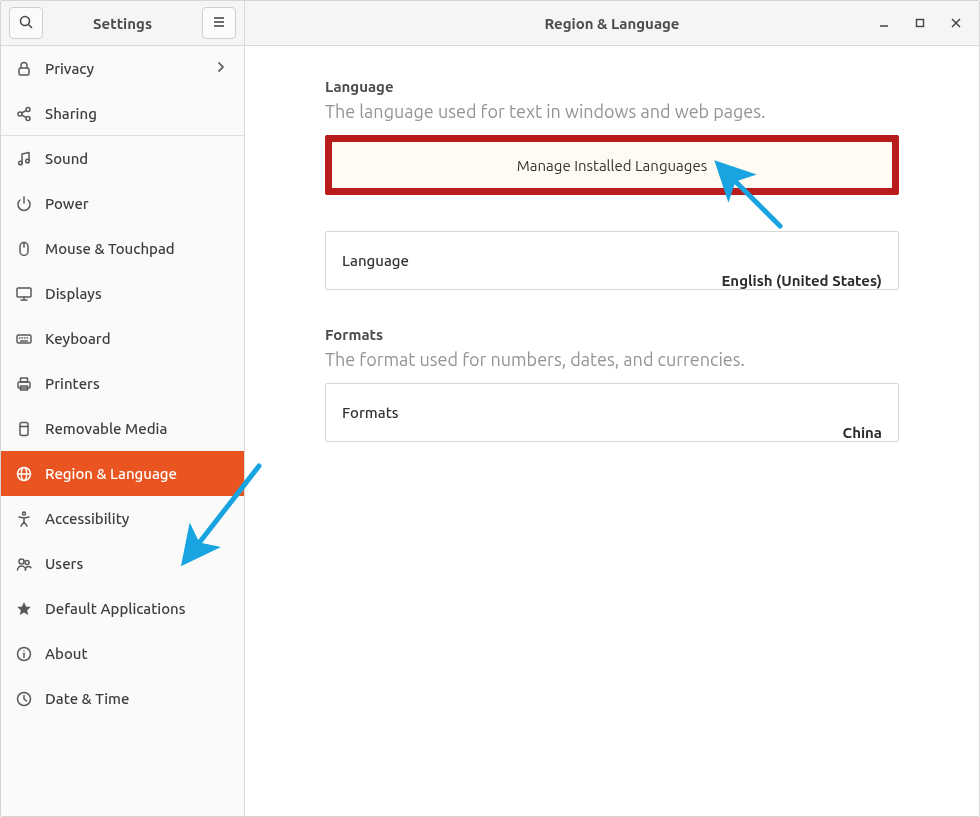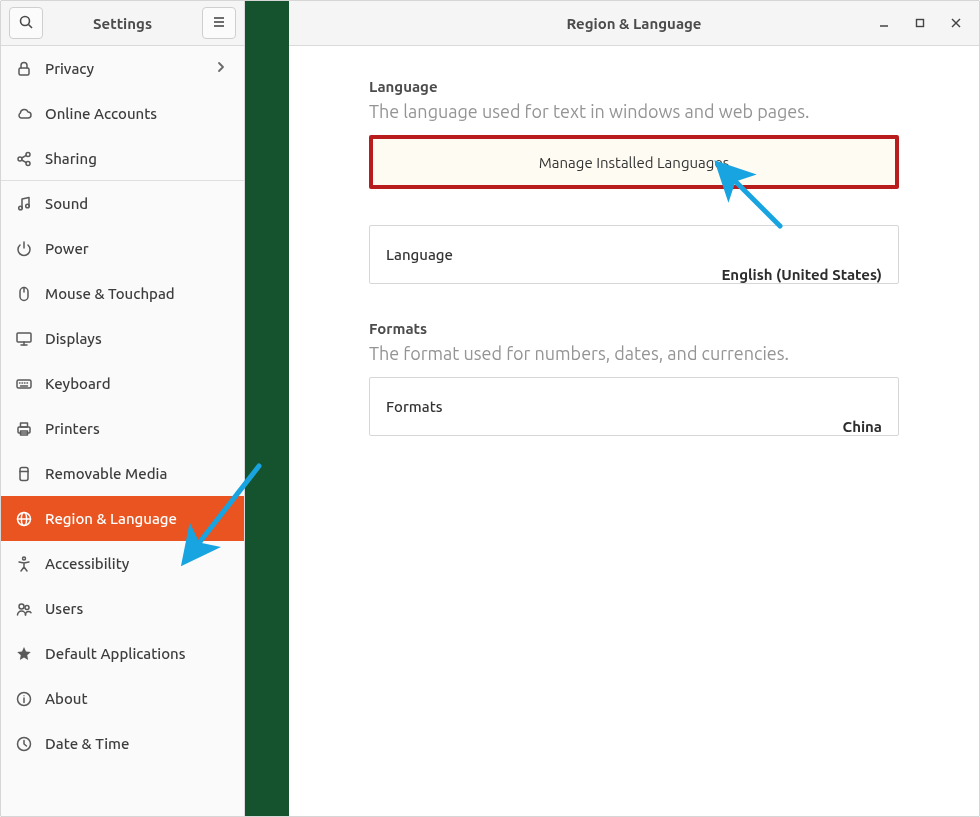--- a/index.html
+++ b/index.html
@@ -13,23 +13,22 @@
     height: 817px;
     overflow: hidden;
   }
   .window {
     width: 980px;
     height: 817px;
     display: flex;
     flex-direction: row;
     border: 1px solid #d6d6d6;
     border-radius: 2px;
-    background: #14532d;
+    background: #fdba74;
     position: relative;
-    gap: 44px;
   }
   
   .sidebar {
     width: 244px;
     flex: 0 0 244px;
     display: flex;
     flex-direction: column;
     background: #fafafa;
     border-right: 1px solid #dadada;
   }
@@ -167,21 +166,21 @@
     color:#949494;
     margin-bottom:14px;
   }
   .panel {
     border:1px solid #d7d7d7;
     border-radius:2px;
     background:#ffffff;
     margin-bottom:36px;
   }
   .panel.focused {
-    border:4px solid #b91c1c;
+    border:7px solid #b91c1c;
   }
   .panel-row {
     min-height: 46px;
     display:flex;
     align-items:center;
     padding: 0 16px;
     cursor:pointer;
   }
   .panel-row.centered { justify-content:center; font-size:15px; color:#333; background:#fbf8ef; }
   .panel.focused .panel-row.centered { background:#fdfbf2; }
@@ -228,28 +227,20 @@
             <svg viewBox="0 0 18 18" stroke="currentColor" stroke-width="1.5" fill="none" stroke-linecap="round" stroke-linejoin="round">
               <rect x="4" y="8" width="10" height="7" rx="1.5"></rect>
               <path d="M6 8V5.5a3 3 0 0 1 6 0V8"></path>
             </svg>
           </span>
           <span class="side-label">Privacy</span>
           <span class="side-chevron"><svg viewBox="0 0 14 14" fill="none" stroke="currentColor" stroke-width="1.8" stroke-linecap="round" stroke-linejoin="round">
               <polyline points="5 3 9 7 5 11"></polyline>
             </svg></span>
         </div>
-        <div class="sidebar-item">
-          <span class="side-icon">
-            <svg viewBox="0 0 18 18" stroke="currentColor" stroke-width="1.5" fill="none" stroke-linecap="round" stroke-linejoin="round">
-              <path d="M6 13h7a3 3 0 0 0 0-6 4 4 0 0 0-7.7 1.2A2.6 2.6 0 0 0 6 13Z"></path>
-            </svg>
-          </span>
-          <span class="side-label">Online Accounts</span>
-        </div>
         <div class="sidebar-item has-separator">
           <span class="side-icon">
             <svg viewBox="0 0 18 18" stroke="currentColor" stroke-width="1.5" fill="none" stroke-linecap="round" stroke-linejoin="round">
               <circle cx="5" cy="9" r="2"></circle>
               <circle cx="13" cy="4.5" r="2"></circle>
               <circle cx="13" cy="13.5" r="2"></circle>
               <line x1="6.7" y1="8" x2="11.3" y2="5.3"></line>
               <line x1="6.7" y1="10" x2="11.3" y2="12.7"></line>
             </svg>
           </span>

